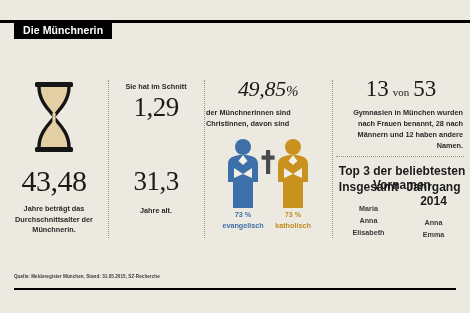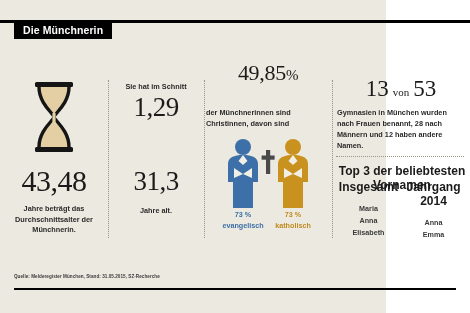--- a/index.html
+++ b/index.html
@@ -4,21 +4,21 @@
 <style>
   html,body{margin:0;padding:0;}
   body{
     width:470px;height:313px;
     background:#ffffff;
     font-family:"Liberation Sans", sans-serif;
     overflow:hidden;
   }
   .poster{
     position:relative;
-    width:386px;height:313px;
+    width:470px;height:313px;
     background:#ece9e0;
     box-sizing:border-box;
   }
   
   .header-rule{
     position:absolute;left:0;top:20px;width:470px;height:3px;
     background:#000000;
   }
   .title-tab{
     position:absolute;left:14px;top:20px;
@@ -85,22 +85,22 @@
     position:absolute;left:0;right:0;top:122px;
     font-size:27px;letter-spacing:-.5px;
   }
   .c2-tail{
     position:absolute;left:4px;right:4px;top:160px;
     text-align:center;font-size:7.3px;font-weight:bold;color:#2a2a2a;
   }
   
   .col3{left:204px;width:128px;}
   .c3-num{
-    position:absolute;left:0;right:0;top:16px;
-    font-size:22px;letter-spacing:-.3px;
+    position:absolute;left:0;right:0;top:32px;
+    font-size:22px;letter-spacing:-.3px;font-style:italic;
   }
   .c3-num .pct{font-size:15px;}
   .c3-cap{
     position:absolute;left:2px;right:2px;top:62px;
     font-size:7.3px;font-weight:bold;line-height:1.5;color:#2a2a2a;
   }
   .figures{
     position:absolute;left:0;right:0;top:92px;height:72px;
   }
   .fig{position:absolute;top:0;width:42px;height:72px;}
@@ -119,21 +119,21 @@
     position:absolute;left:0;right:0;top:30px;
     text-align:center;
     font-family:"Liberation Serif", serif;
     color:#1a1a1a;
     white-space:nowrap;
   }
   .c4-head .n{font-size:23px;}
   .c4-head .von{font-size:11px;padding:0 4px;}
   .c4-cap{
     position:absolute;left:5px;right:7px;top:62px;
-    text-align:left;font-size:7.3px;font-weight:bold;line-height:1.5;color:#2a2a2a;
+    text-align:right;font-size:7.3px;font-weight:bold;line-height:1.5;color:#2a2a2a;
   }
   .hdiv{
     position:absolute;left:4px;right:6px;top:110px;height:1px;
     border-top:1px dotted #9a9686;
   }
   .tbl-title{
     position:absolute;left:6px;right:4px;top:118px;
     text-align:center;font-size:12px;font-weight:bold;color:#1a1a1a;
   }
   .tbl{

